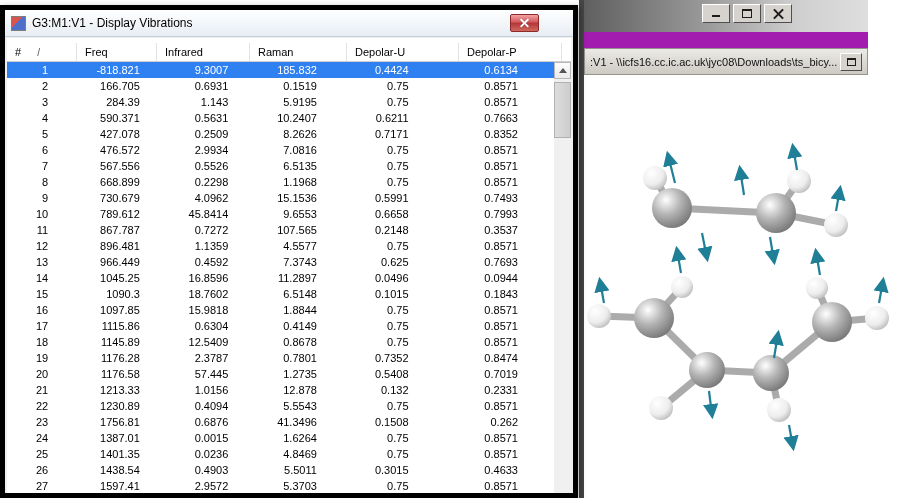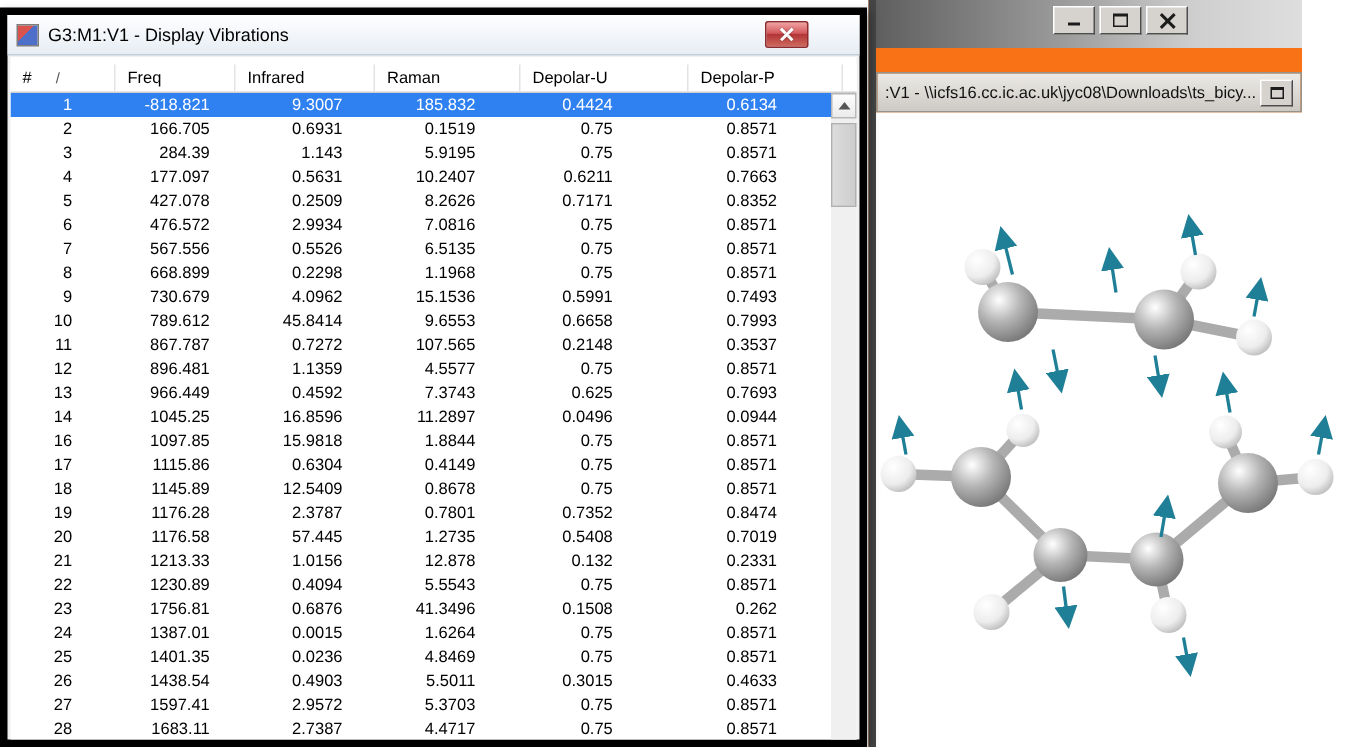--- a/index.html
+++ b/index.html
@@ -6,21 +6,21 @@
   * { box-sizing:border-box; }
   html,body { margin:0; padding:0; overflow:hidden; }
   body {
     width:906px; height:498px; position:relative; background:#ffffff;
     font-family:"Liberation Sans", sans-serif; color:#000;
   }
 
   
   .bg-window {
     position:absolute; left:579px; top:0; width:289px; height:498px;
-    background:#f97316; border-left:5px solid #454545;
+    background:#a21caf; border-left:5px solid #454545;
   }
   .bg-main-titlebar {
     position:absolute; left:0; top:0; right:0; height:32px;
     background:linear-gradient(to right,#5f5f5f,#9d9d9d 45%,#cfcfcf 75%,#dedede);
   }
   .cap-buttons { position:absolute; left:118px; top:4px; display:flex; }
   .cap-btn {
     width:28px; height:19px; margin-right:3px; background:#d6d3ce;
     border:1px solid; border-color:#ffffff #4e4e4e #4e4e4e #ffffff;
     display:flex; align-items:center; justify-content:center; padding:0;
@@ -270,21 +270,21 @@
           <div class="trow">
             <div class="tcell c0">3</div>
             <div class="tcell c1">284.39</div>
             <div class="tcell c2">1.143</div>
             <div class="tcell c3">5.9195</div>
             <div class="tcell c4">0.75</div>
             <div class="tcell c5">0.8571</div>
           </div>
           <div class="trow">
             <div class="tcell c0">4</div>
-            <div class="tcell c1">177.097</div>
+            <div class="tcell c1">590.371</div>
             <div class="tcell c2">0.5631</div>
             <div class="tcell c3">10.2407</div>
             <div class="tcell c4">0.6211</div>
             <div class="tcell c5">0.7663</div>
           </div>
           <div class="trow">
             <div class="tcell c0">5</div>
             <div class="tcell c1">427.078</div>
             <div class="tcell c2">0.2509</div>
             <div class="tcell c3">8.2626</div>
@@ -355,20 +355,28 @@
             <div class="tcell c4">0.625</div>
             <div class="tcell c5">0.7693</div>
           </div>
           <div class="trow">
             <div class="tcell c0">14</div>
             <div class="tcell c1">1045.25</div>
             <div class="tcell c2">16.8596</div>
             <div class="tcell c3">11.2897</div>
             <div class="tcell c4">0.0496</div>
             <div class="tcell c5">0.0944</div>
+          </div>
+          <div class="trow">
+            <div class="tcell c0">15</div>
+            <div class="tcell c1">1090.3</div>
+            <div class="tcell c2">18.7602</div>
+            <div class="tcell c3">6.5148</div>
+            <div class="tcell c4">0.1015</div>
+            <div class="tcell c5">0.1843</div>
           </div>
           <div class="trow">
             <div class="tcell c0">16</div>
             <div class="tcell c1">1097.85</div>
             <div class="tcell c2">15.9818</div>
             <div class="tcell c3">1.8844</div>
             <div class="tcell c4">0.75</div>
             <div class="tcell c5">0.8571</div>
           </div>
           <div class="trow">

